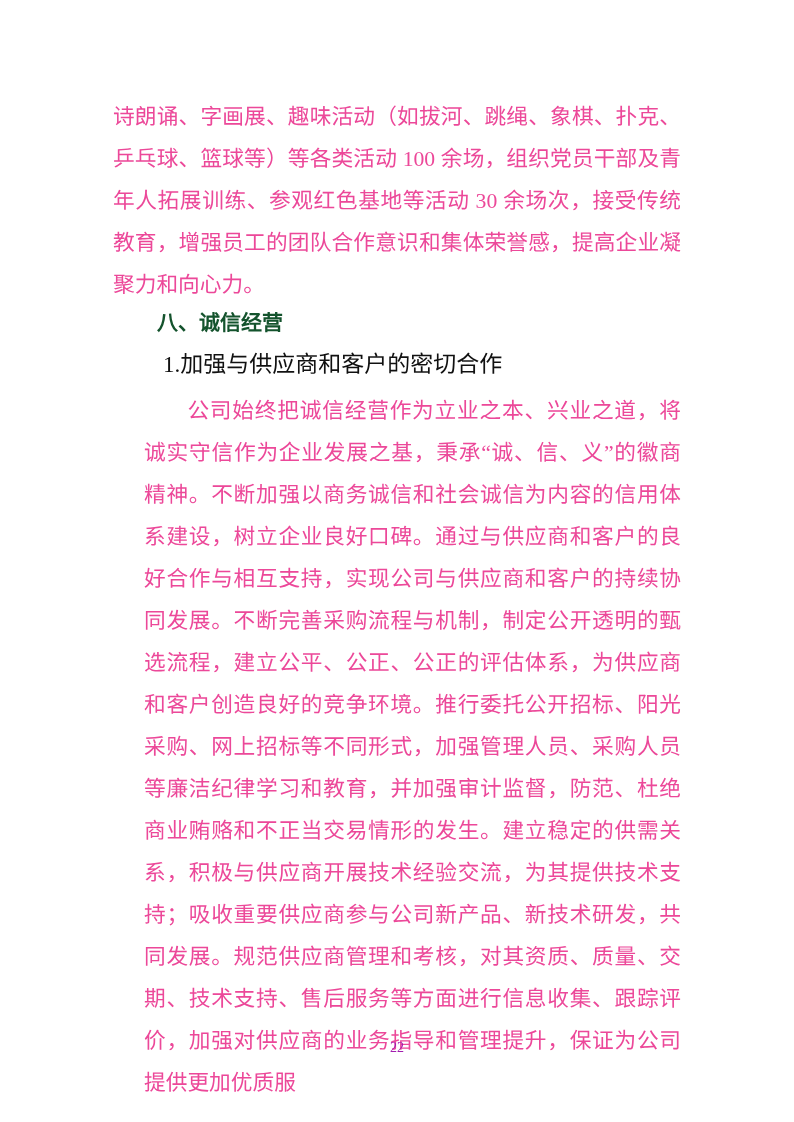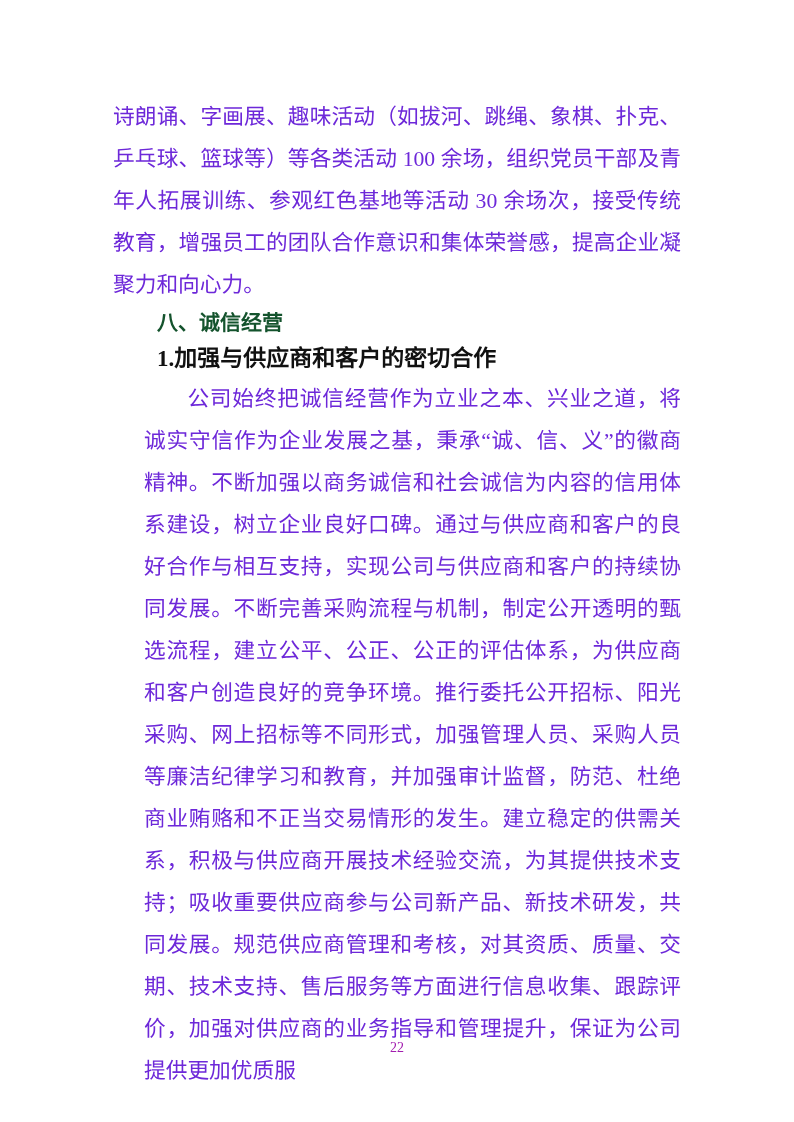--- a/index.html
+++ b/index.html
@@ -23,45 +23,45 @@
     left: 113px;
     top: 96px;
     width: 568px;
   }
   .body-para {
     margin: 0;
     font-size: 21.7px;
     line-height: 42px;
     text-align: justify;
     text-justify: inter-ideograph;
-    color: #6d28d9;
+    color: #ec4899;
     font-family: "Liberation Serif", "DejaVu Serif", serif;
   }
   .body-para.continued {
     text-indent: 0;
   }
   .body-para.indented {
     text-indent: 2em;
     margin-left: 31px;
   }
   .section-heading {
     margin: 0;
     padding-left: 44px;
     font-size: 21px;
     line-height: 34px;
     font-weight: 600;
     font-family: "Liberation Sans", "DejaVu Sans", sans-serif;
     color: #14532d;
   }
   .sub-heading {
-    margin: 0;
+    margin: 6px;
     padding-left: 44px;
     font-size: 23px;
     line-height: 38px;
-    font-weight: 700;
+    font-weight: 400;
     font-family: "Liberation Serif", "DejaVu Serif", serif;
     color: #111111;
   }
   .page-footer {
     position: absolute;
     left: 0;
     top: 1038px;
     width: 100%;
     text-align: center;
   }

